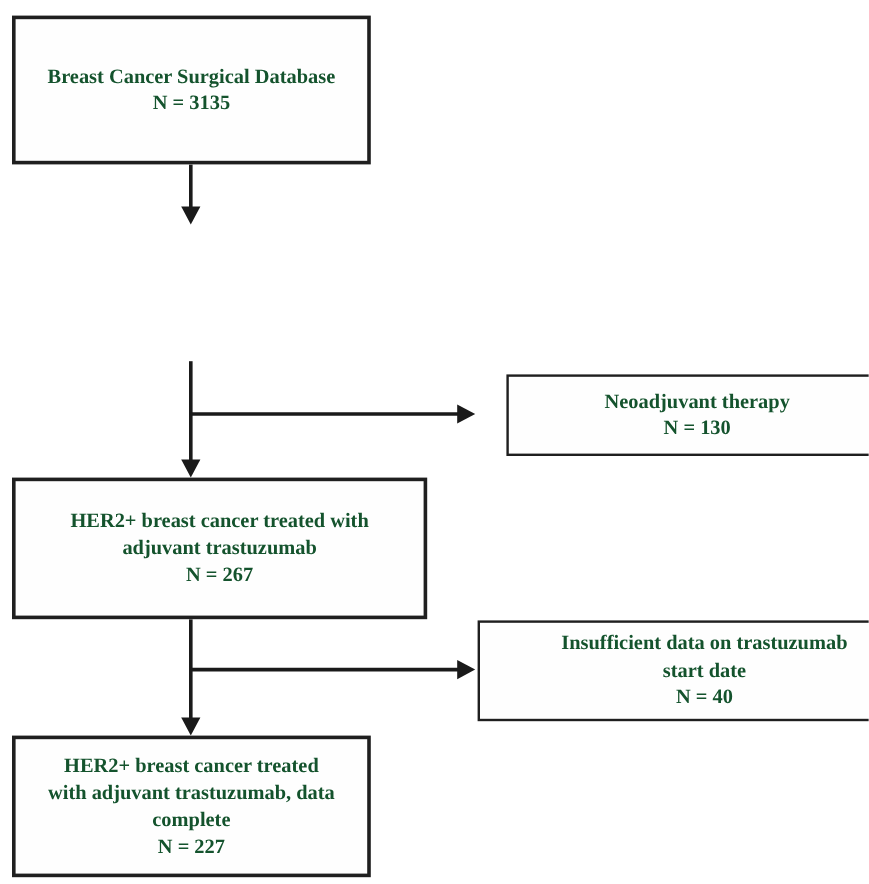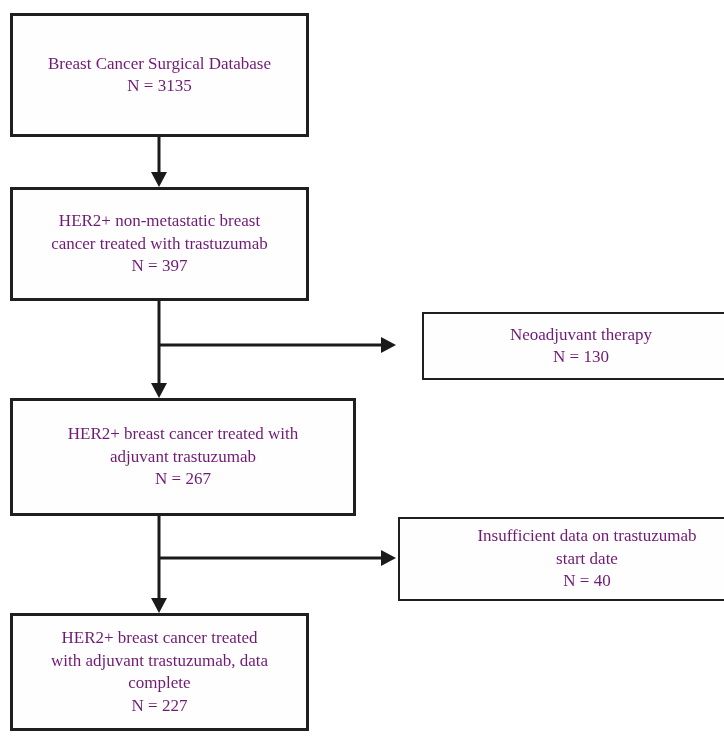--- a/index.html
+++ b/index.html
@@ -28,24 +28,24 @@
     display: flex;
     align-items: center;
     justify-content: center;
     text-align: center;
   }
   .node.main { border: 3px solid #1f1f1f; }
   .node.side { border: 2px solid #1f1f1f; }
   .node-text {
     display: block;
     white-space: pre-line;
-    font-weight: normal;
+    font-weight: bold;
     font-size: 17px;
     line-height: 22.5px;
-    color: #701a75;
+    color: #14532d;
     padding: 0 8px;
   }
   
   #node-db        { left: 10px; top: 13px;  width: 299px; height: 124px; }
   #node-her2      { left: 10px; top: 187px; width: 299px; height: 114px; }
   #node-adjuvant  { left: 10px; top: 398px; width: 346px; height: 118px; }
   #node-complete  { left: 10px; top: 613px; width: 299px; height: 118px; }
   
   #node-neoadj    { left: 398px; top: 312px; width: 318px; height: 68px; margin-left: 24px; }
   #node-insuff    { left: 398px; top: 517px; width: 378px; height: 84px; }
@@ -83,25 +83,20 @@
       <line class="edge" x1="159" y1="558" x2="383" y2="558"></line>
       <polygon class="head" points="381,550 381,566 396,558"></polygon>
     </g>
   </svg>
 
   <div class="node main" id="node-db">
     <span class="node-text">Breast Cancer Surgical Database
 N = 3135</span>
   </div>
 
-  <div class="node main" id="node-her2">
-    <span class="node-text">HER2+ non-metastatic breast
-cancer treated with trastuzumab
-N = 397</span>
-  </div>
 
   <div class="node side" id="node-neoadj">
     <span class="node-text">Neoadjuvant therapy
 N = 130</span>
   </div>
 
   <div class="node main" id="node-adjuvant">
     <span class="node-text">HER2+ breast cancer treated with
 adjuvant trastuzumab
 N = 267</span>

